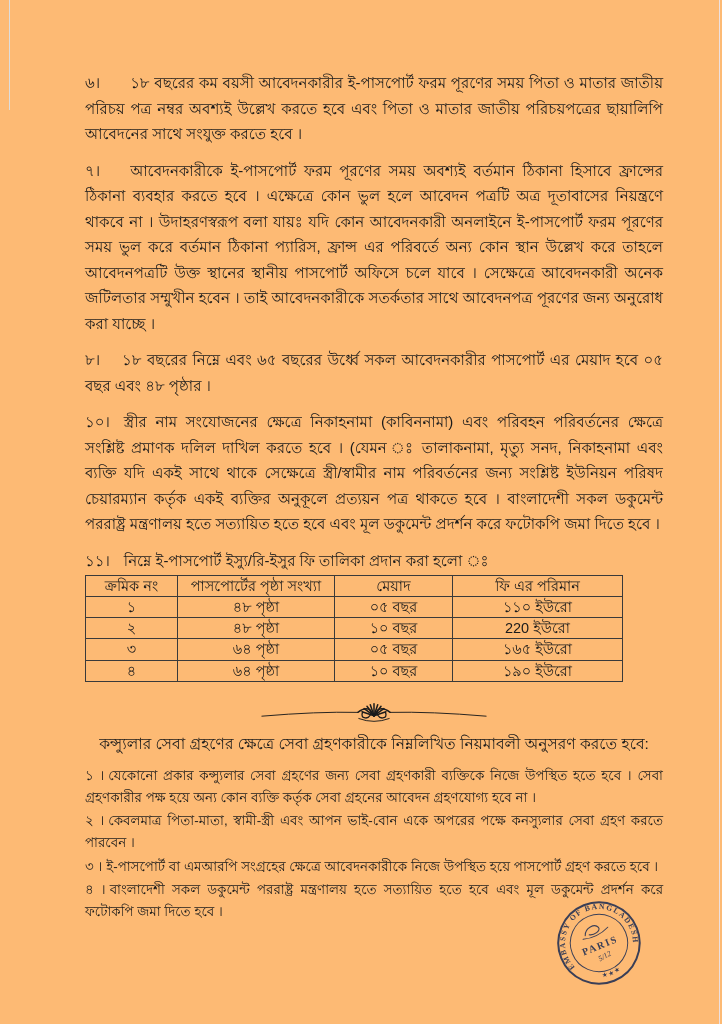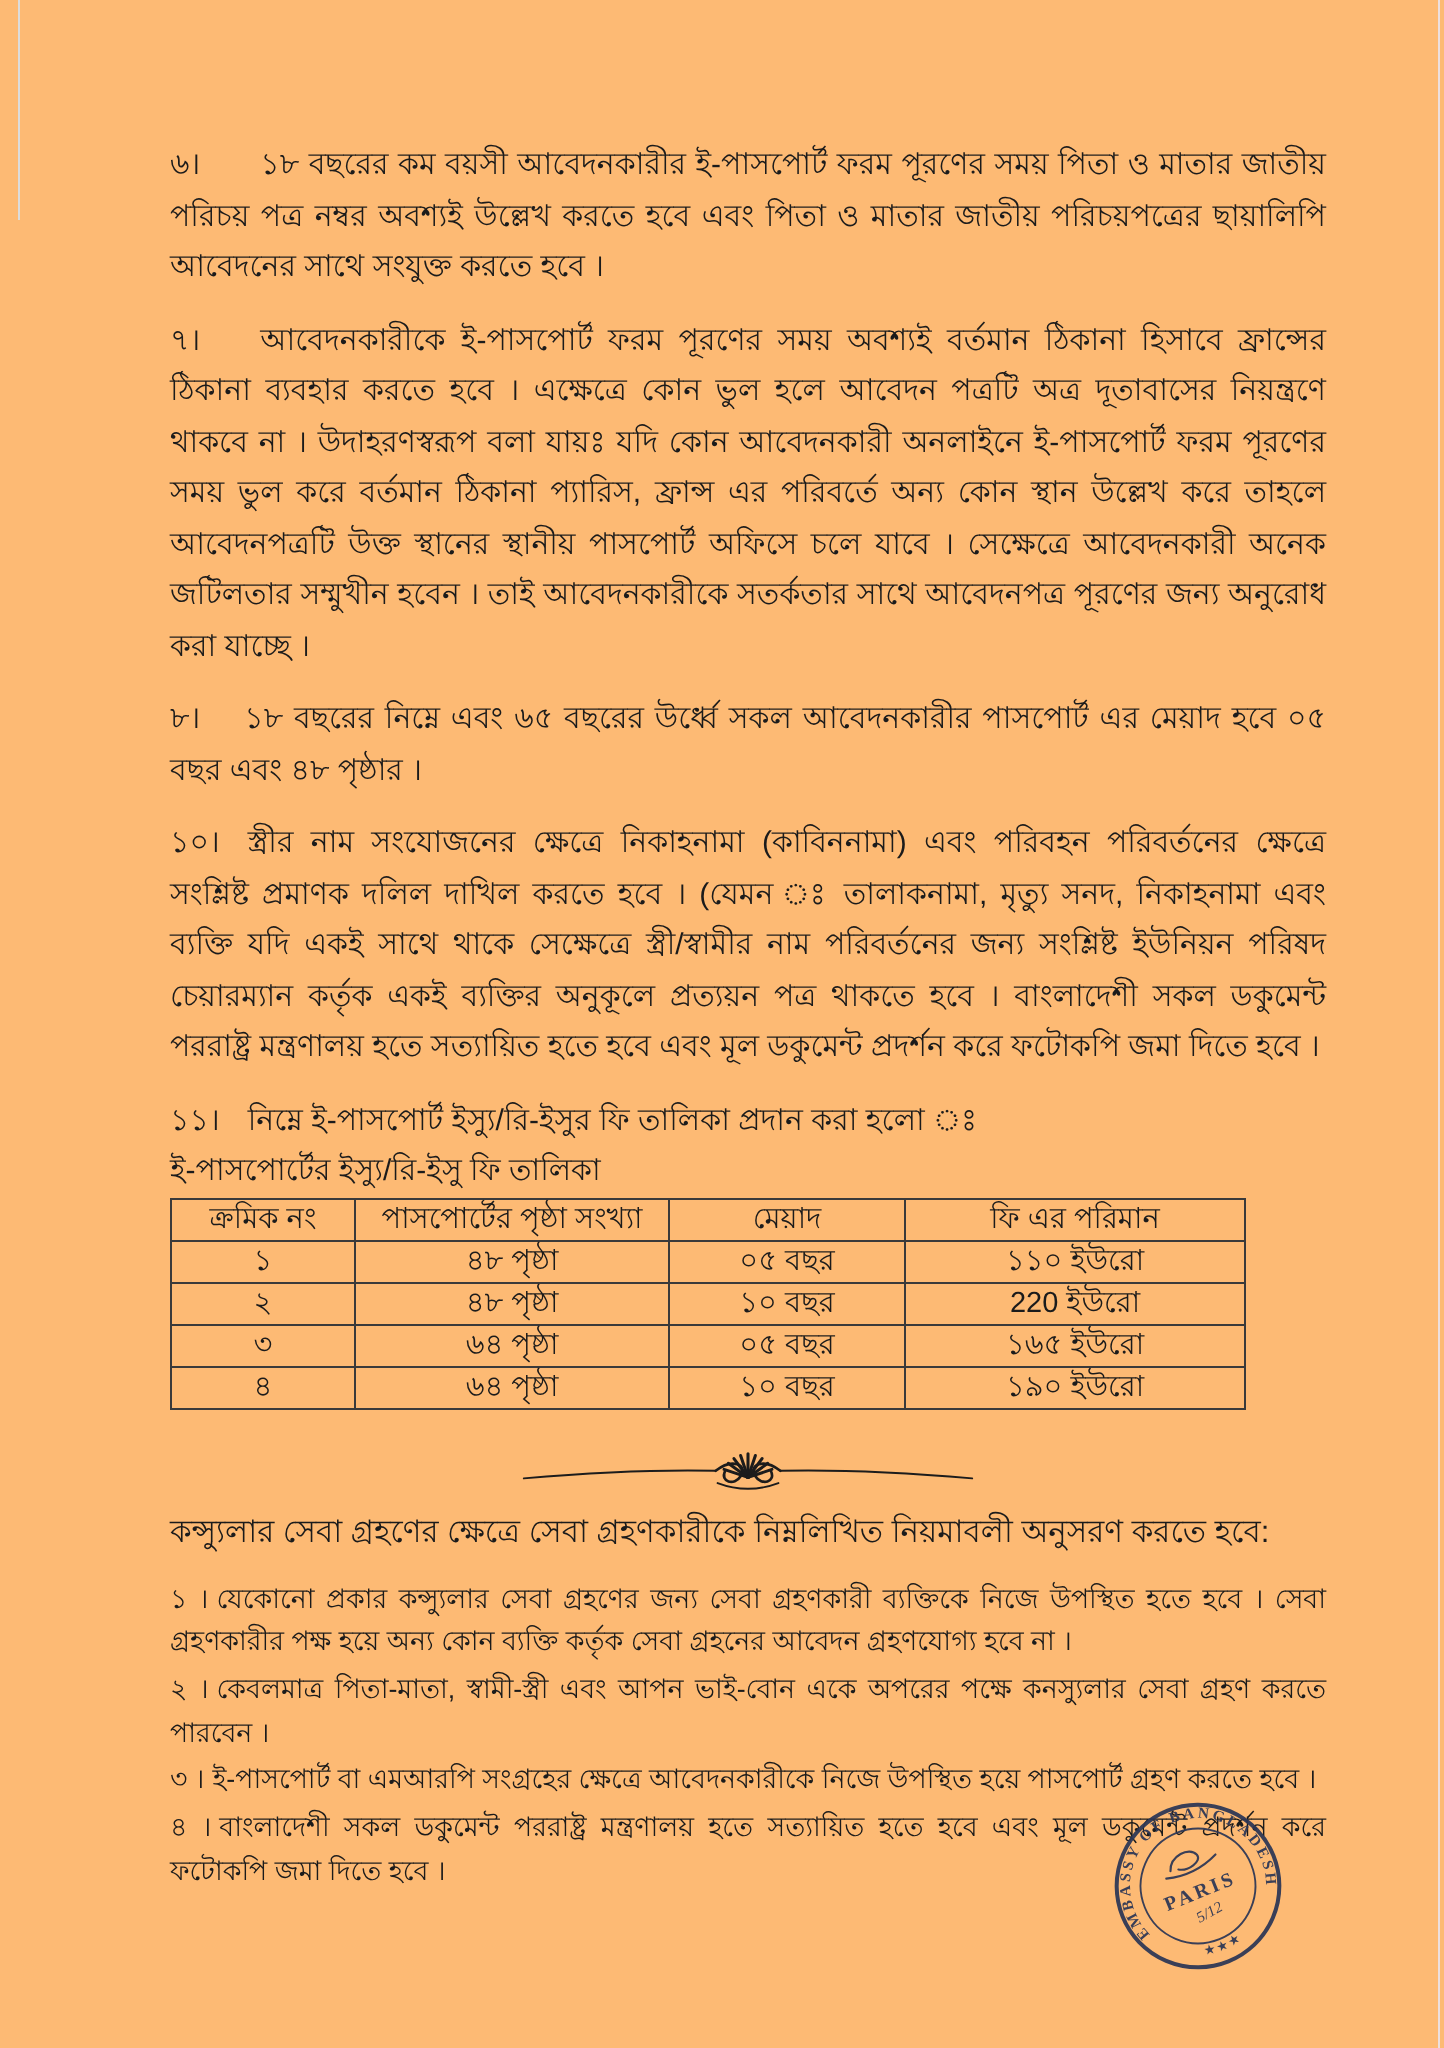--- a/index.html
+++ b/index.html
@@ -42,21 +42,21 @@
   table.fee th, table.fee td {
     border: 1px solid #3a3a3a;
     text-align: center; vertical-align: middle;
     font-size: 14.5px; font-weight: normal;
     padding: 1px 4px; height: 21px; line-height: 1.25;
   }
   .c1 { width: 92px; } .c2 { width: 157px; } .c3 { width: 118px; } .c4 { width: 170px; }
   .closing { margin: 2px 0 0 0; }
   .divider-wrap { display: flex; justify-content: center; margin: 12px 0 4px 0; }
   .sec-heading {
-    text-align: left; font-size: 15.5px; line-height: 1.5;
+    text-align: center; font-size: 15.5px; line-height: 1.5;
     margin: 6px 0 10px 0;
   }
   .rules p.rule {
     margin: 0 0 2px 0;
     font-size: 13.4px; line-height: 1.62;
     text-align: justify;
   }
   .rnum { margin-right: 4px; }
   .stamp {
     position: absolute; left: 549px; top: 893px;
@@ -77,21 +77,20 @@
 
     <p class="para"><span class="pnum tab-lg">৭।</span><span class="b">আবেদনকারীকে ই-পাসপোর্ট ফরম পূরণের সময় অবশ্যই বর্তমান ঠিকানা হিসাবে ফ্রান্সের ঠিকানা ব্যবহার করতে হবে ।</span> <span>এক্ষেত্রে কোন ভুল হলে আবেদন পত্রটি অত্র দূতাবাসের নিয়ন্ত্রণে থাকবে না । উদাহরণস্বরূপ বলা যায়ঃ যদি কোন আবেদনকারী অনলাইনে ই-পাসপোর্ট ফরম পূরণের সময় ভুল করে বর্তমান ঠিকানা প্যারিস, ফ্রান্স এর পরিবর্তে অন্য কোন স্থান উল্লেখ করে তাহলে আবেদনপত্রটি উক্ত স্থানের স্থানীয় পাসপোর্ট অফিসে চলে যাবে । সেক্ষেত্রে আবেদনকারী অনেক জটিলতার সম্মুখীন হবেন । তাই আবেদনকারীকে সতর্কতার সাথে আবেদনপত্র পূরণের জন্য অনুরোধ করা যাচ্ছে ।</span></p>
 
     <p class="para"><span class="pnum tab-md">৮।</span><span>১৮ বছরের নিম্নে এবং ৬৫ বছরের উর্ধ্বে সকল আবেদনকারীর পাসপোর্ট এর মেয়াদ হবে ০৫ বছর এবং ৪৮ পৃষ্ঠার ।</span></p>
 
 
     <p class="para"><span class="pnum tab-sm">১০।</span><span>স্ত্রীর নাম সংযোজনের ক্ষেত্রে নিকাহনামা (কাবিননামা) এবং পরিবহন পরিবর্তনের ক্ষেত্রে সংশ্লিষ্ট প্রমাণক দলিল দাখিল করতে হবে । (যেমন ঃ তালাকনামা, মৃত্যু সনদ, নিকাহনামা এবং ব্যক্তি যদি একই সাথে থাকে সেক্ষেত্রে স্ত্রী/স্বামীর নাম পরিবর্তনের জন্য সংশ্লিষ্ট ইউনিয়ন পরিষদ চেয়ারম্যান কর্তৃক একই ব্যক্তির অনুকূলে প্রত্যয়ন পত্র থাকতে হবে । বাংলাদেশী সকল ডকুমেন্ট পররাষ্ট্র মন্ত্রণালয় হতে সত্যায়িত হতে হবে এবং মূল ডকুমেন্ট প্রদর্শন করে ফটোকপি জমা দিতে হবে ।</span></p>
 
     <p class="para" style="margin-bottom:2px;"><span class="pnum tab-sm">১১।</span><span>নিম্নে ই-পাসপোর্ট ইস্যু/রি-ইসুর ফি তালিকা প্রদান করা হলো ঃ</span></p>
 
-    <div class="tbl-title b">ই-পাসপোর্টের ইস্যু/রি-ইসু ফি তালিকা</div>
 
     <table class="fee">
       <thead>
         <tr>
           <th class="c1">ক্রমিক নং</th>
           <th class="c2">পাসপোর্টের পৃষ্ঠা সংখ্যা</th>
           <th class="c3">মেয়াদ</th>
           <th class="c4">ফি এর পরিমান</th>
         </tr>
       </thead>

